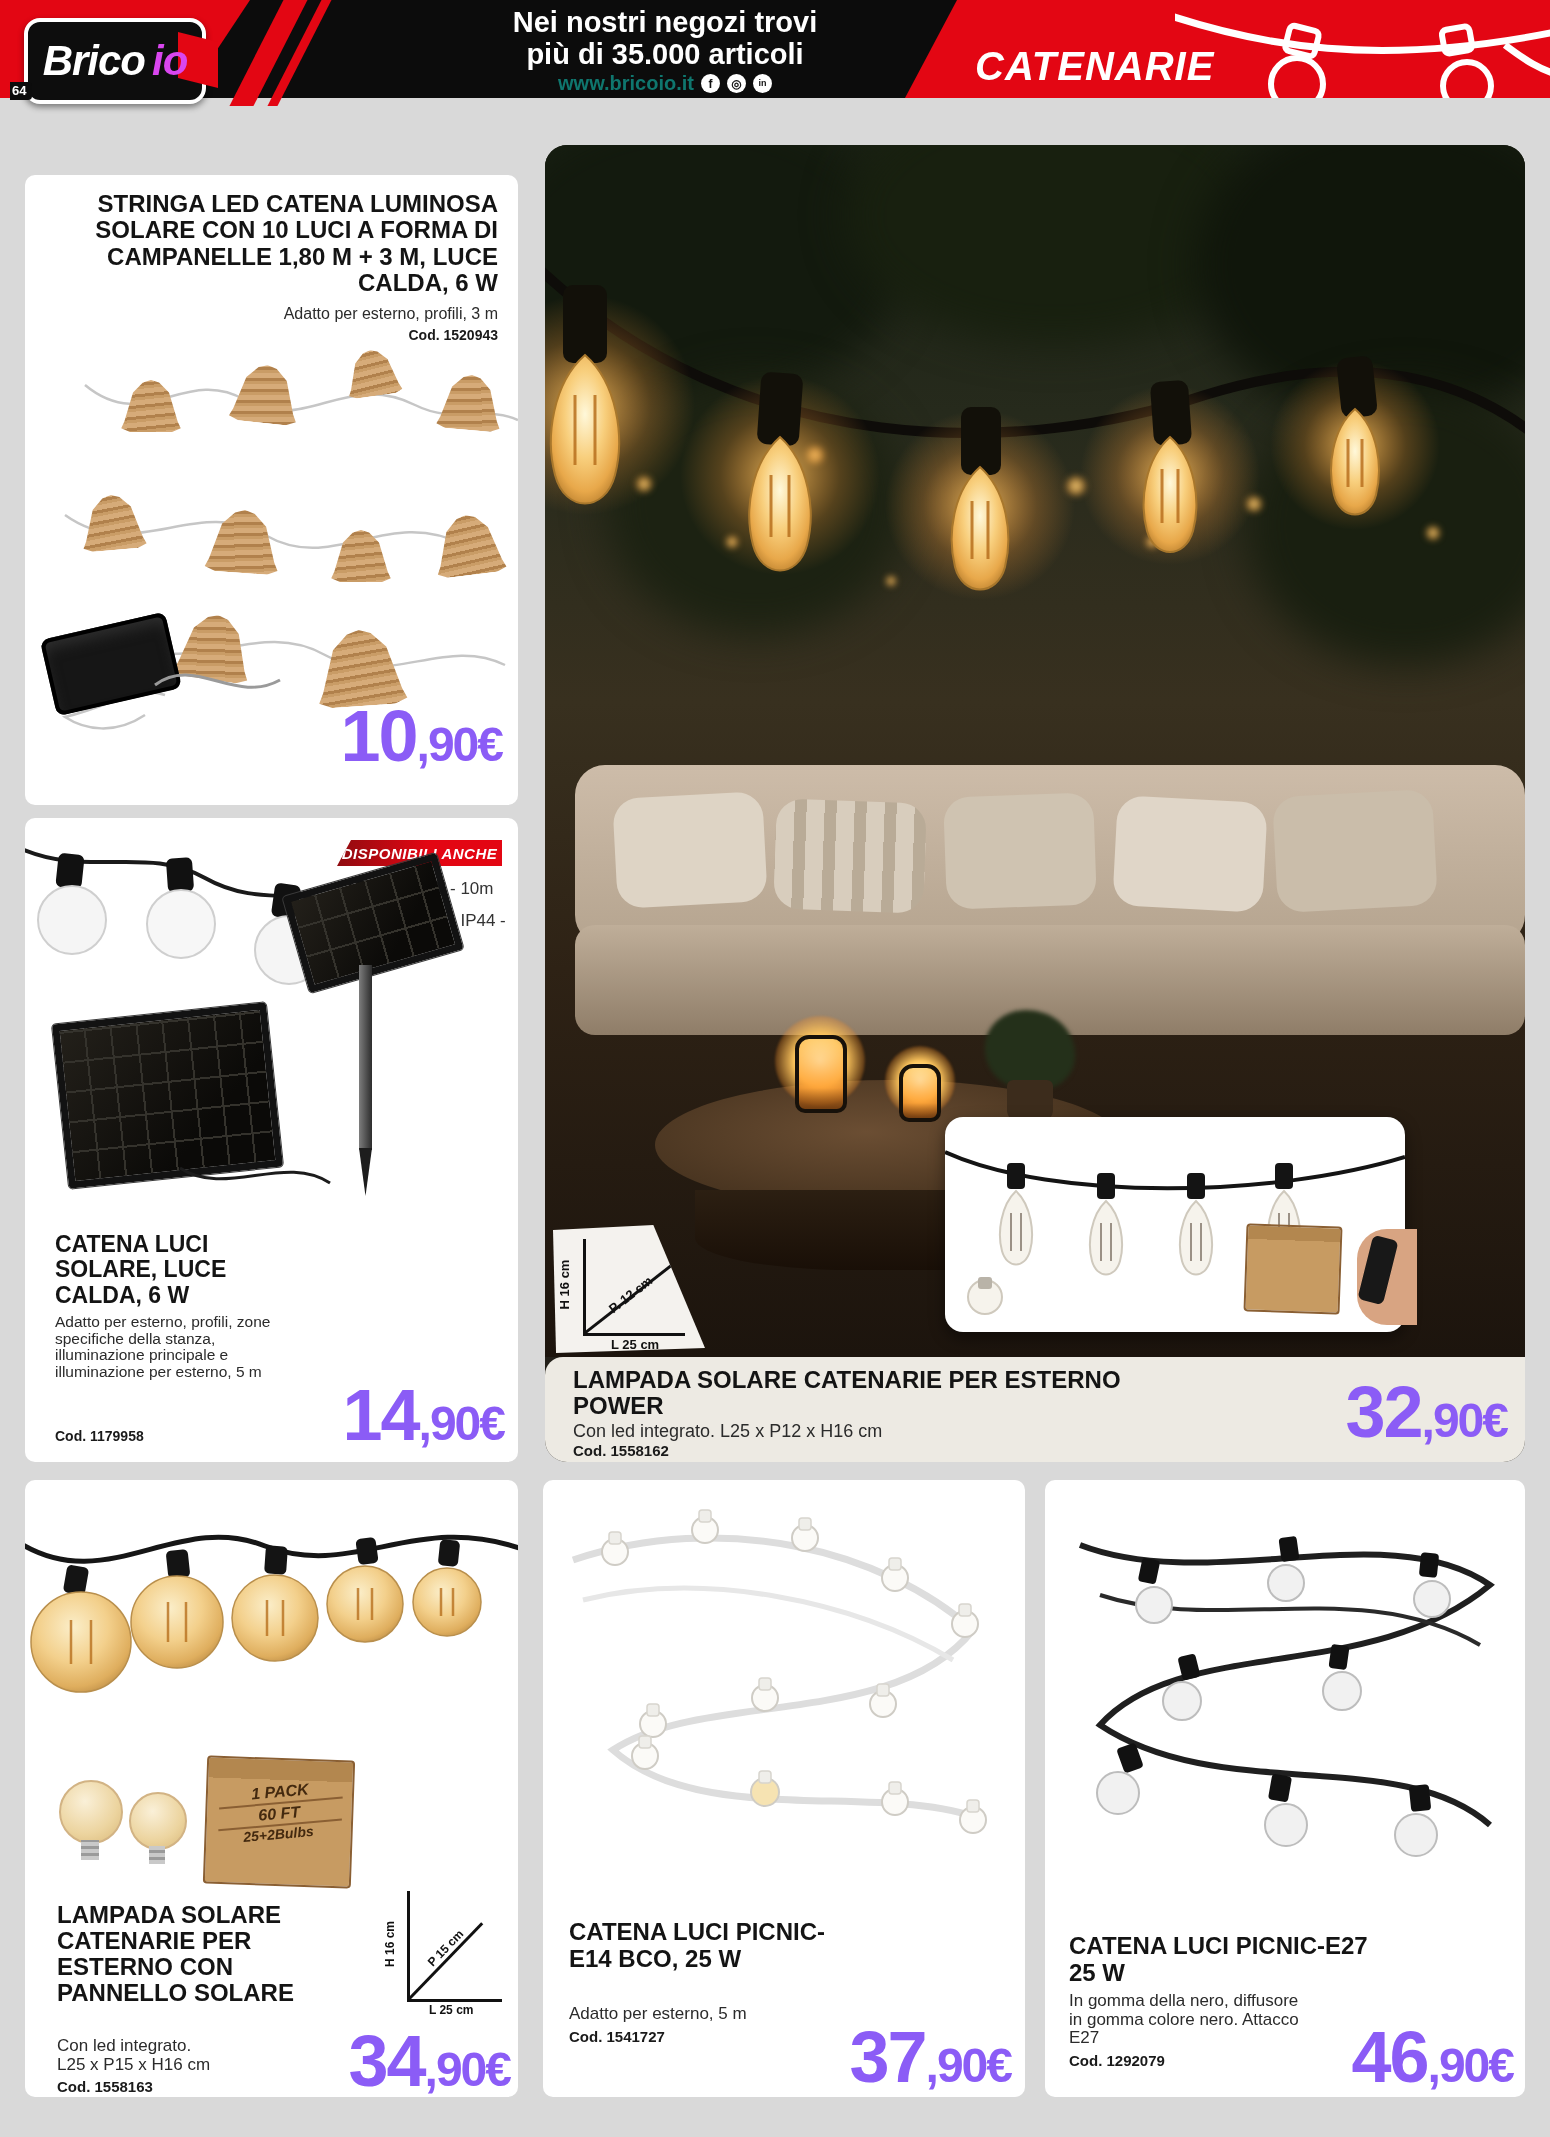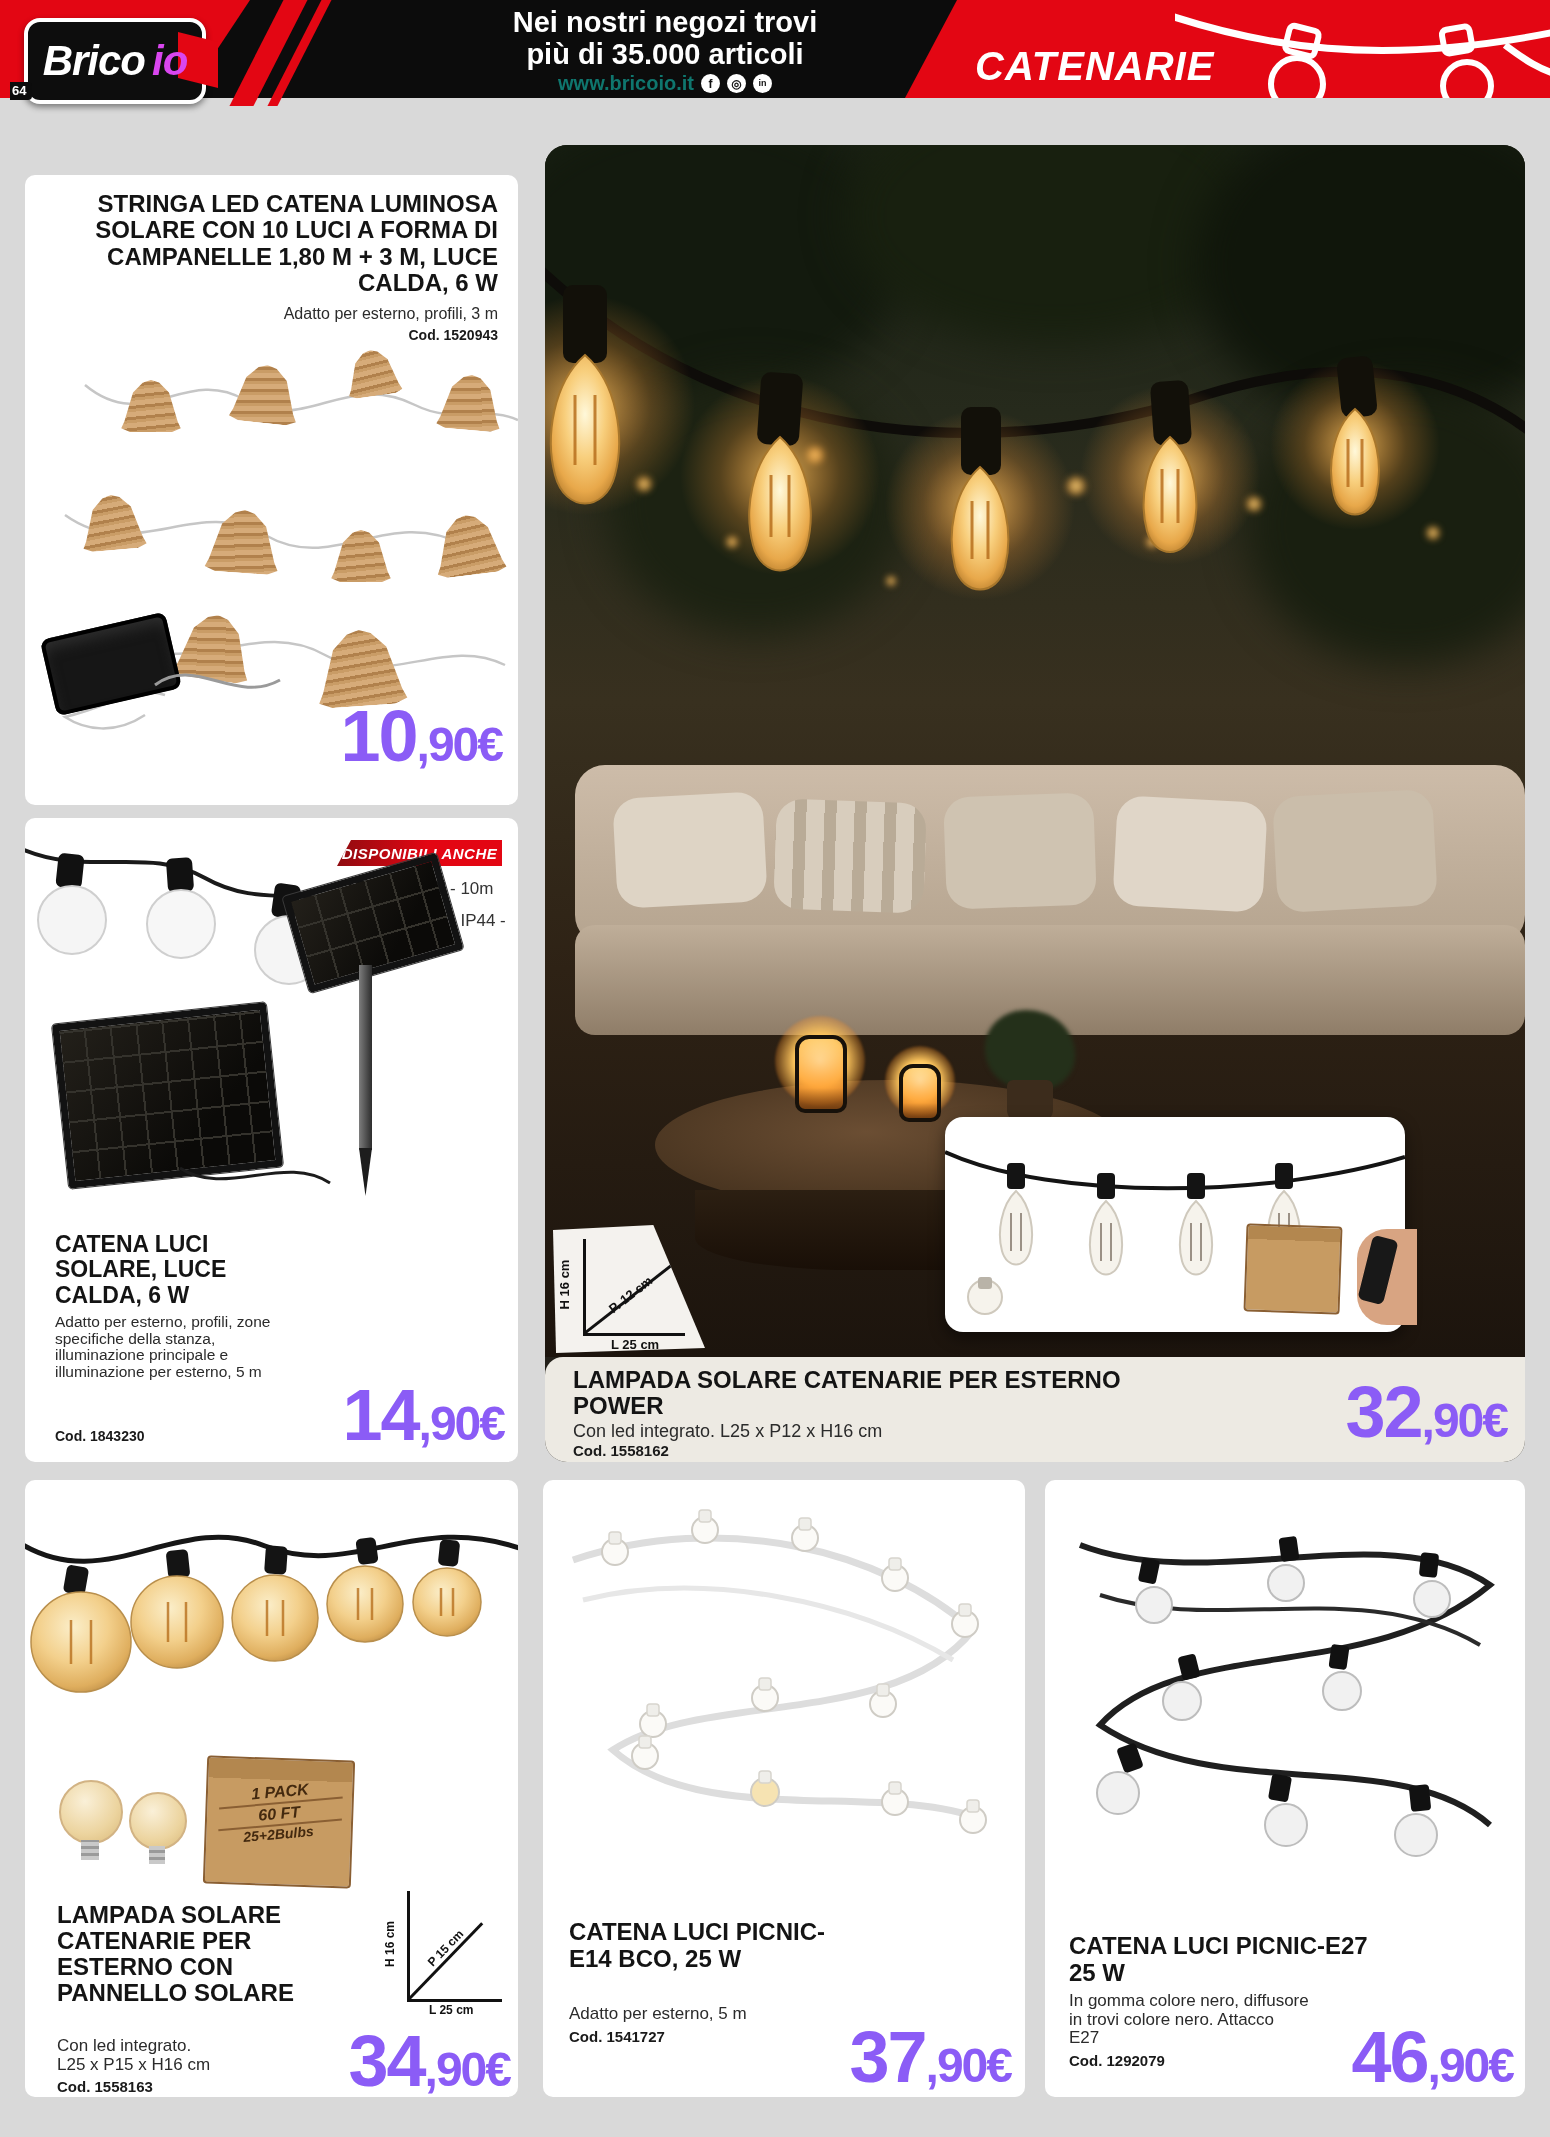--- a/index.html
+++ b/index.html
@@ -228,21 +228,21 @@
       <div class="panel abs" style="left:18px;top:0;width:160px;height:100px;transform:rotate(-16deg);"></div>
       <div class="abs" style="left:84px;top:92px;width:13px;height:185px;background:linear-gradient(90deg,#7d7d7d,#2c2c2c);"></div>
       <div class="abs" style="left:84px;top:275px;width:13px;height:48px;background:#1d1d1d;clip-path:polygon(0 0,100% 0,50% 100%);"></div>
     </div>
     <svg class="abs" style="left:150px;top:330px;" width="160" height="60" viewBox="0 0 160 60">
       <path d="M5,20 C50,50 110,5 155,35" stroke="#1c1c1c" stroke-width="3" fill="none"></path>
     </svg>
 
     <div class="p-title abs">CATENA LUCI SOLARE, LUCE CALDA, 6 W</div>
     <div class="p-desc abs">Adatto per esterno, profili, zone specifiche della stanza, illuminazione principale e illuminazione per esterno, 5 m</div>
-    <div class="p-code abs">Cod. 1843230</div>
+    <div class="p-code abs">Cod. 1179958</div>
     <div class="price abs">
       <span class="int">14</span><span class="dec">,90€</span>
     </div>
   </div>
 
   <div id="photo-card" class="abs">
     <div id="scene" class="abs">
 
       <div class="blob abs" style="left:-60px;top:-40px;width:420px;height:300px;background:#131a0e;"></div>
       <div class="blob abs" style="left:300px;top:-60px;width:420px;height:260px;background:#18200f;"></div>
@@ -500,20 +500,20 @@
         <circle cx="282" cy="196" r="19" fill="#f1f1f1" stroke="#bdbdbd" stroke-width="2"></circle>
         <rect x="60" y="250" width="20" height="26" rx="4" fill="#111" transform="rotate(-20 70 263)"></rect>
         <circle cx="58" cy="298" r="21" fill="#f1f1f1" stroke="#bdbdbd" stroke-width="2"></circle>
         <rect x="210" y="280" width="20" height="26" rx="4" fill="#111" transform="rotate(10 220 293)"></rect>
         <circle cx="226" cy="330" r="21" fill="#f1f1f1" stroke="#bdbdbd" stroke-width="2"></circle>
         <rect x="350" y="290" width="20" height="26" rx="4" fill="#111" transform="rotate(-6 360 303)"></rect>
         <circle cx="356" cy="340" r="21" fill="#f1f1f1" stroke="#bdbdbd" stroke-width="2"></circle>
       </g>
     </svg>
     <div class="p-title abs">CATENA LUCI PICNIC-E27 25 W</div>
-    <div class="p-desc abs">In gomma colore nero, diffusore in trovi colore nero. Attacco E27</div>
+    <div class="p-desc abs">In gomma della nero, diffusore in gomma colore nero. Attacco E27</div>
     <div class="p-code abs">Cod. 1292079</div>
     <div class="price abs">
       <span class="int">46</span><span class="dec">,90€</span>
     </div>
   </div>
 
 </div>
 
 </body></html>

